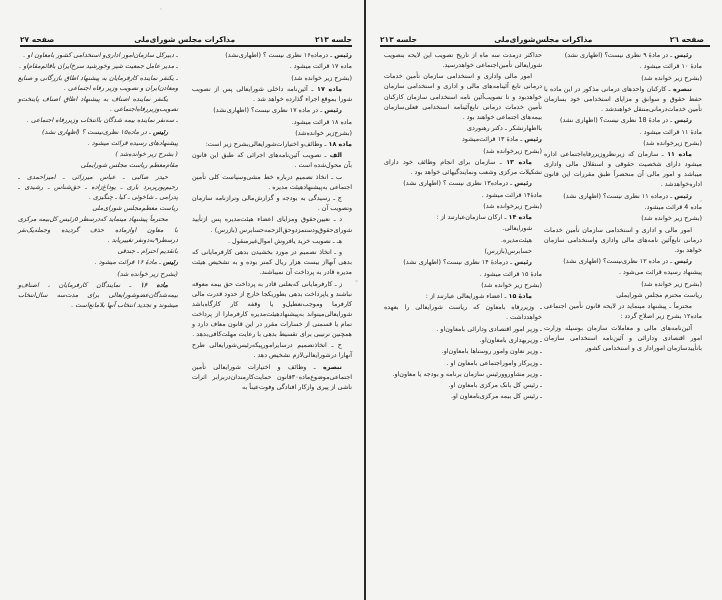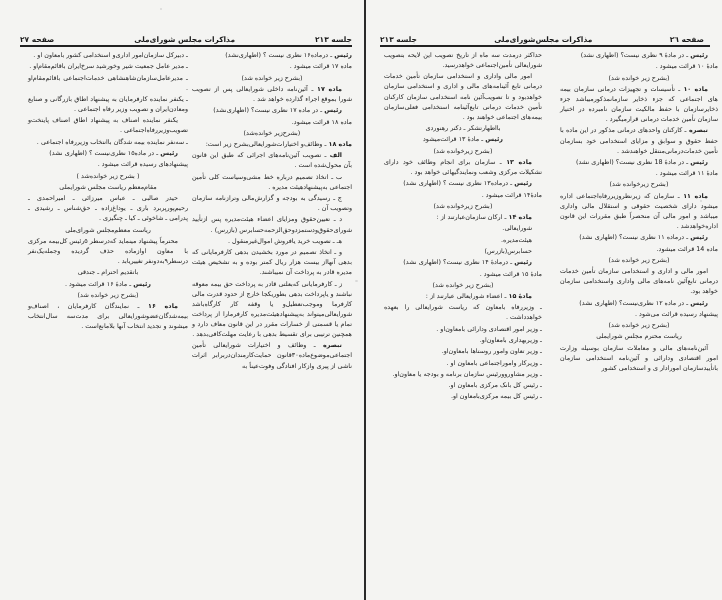--- a/index.html
+++ b/index.html
@@ -33,25 +33,25 @@
     position: absolute; top: 45px; height: 2px; background: #222;
   }
   .page.left .header-rule { left: 20px; right: 12px; }
   .page.right .header-rule { left: 14px; right: 12px; }
   .col {
     position: absolute; top: 50px;
     direction: rtl; text-align: justify;
     font-size: 6.4px; line-height: 10.1px;
   }
   .page.left .col.c1 { right: 12px; width: 160px; }
-  .page.left .col.c2 { right: 176px; width: 160px; }
+  .page.left .col.c2 { right: 186px; width: 160px; font-style: italic; }
   .page.right .col.c1 { right: 180px; width: 158px; }
-  .page.right .col.c2 { right: 4px; width: 158px; }
+  .page.right .col.c2 { right: 20px; width: 158px; }
   .p { margin: 0 0 1.2px 0; }
-  .p.center { text-align: center; }
+  .p.center { }
   .p.indent { text-indent: 10px; }
   .p.gap { }
   .b { font-weight: bold; }
   .speck {
     position: absolute; border-radius: 50%; background: #bdbdbd; opacity: .5;
   }
 </style>
 </head>
 <body>
 
@@ -74,26 +74,26 @@
         <div class="p">ماده ۱۸ قرائت میشود.</div>
         <div class="p center gap">(بشرح‌زیر خوانده‌شد)</div>
         <div class="p gap"><span class="b">ماده ۱۸ </span><span>ـ وظائف‌و اختیارات‌شورایعالی‌بشرح زیر است:</span></div>
         <div class="p indent"><span class="b">الف </span><span>ـ تصویب آئین‌نامه‌های اجرائی که طبق این قانون بآن محول‌شده است .</span></div>
         <div class="p indent">ب ـ اتخاذ تصمیم درباره خط مشی‌وسیاست کلی تأمین اجتماعی به‌پیشنهادهیئت مدیره .</div>
         <div class="p indent">ج ـ رسیدگی به بودجه و گزارش‌مالی وترازنامه سازمان وتصویب آن .</div>
         <div class="p indent">د ـ تعیین‌حقوق ومزایای اعضاء هیئت‌مدیره پس ازتأیید شورای‌حقوق‌ودستمزدوحق‌الزحمه‌حسابرس (بازرس) .</div>
         <div class="p indent">هـ ـ تصویب خرید یافروش اموال‌غیرمنقول .</div>
         <div class="p indent">و ـ اتخاذ تصمیم در مورد بخشیدن بدهی کارفرمایانی که بدهی آنهااز بیست هزار ریال کمتر بوده و به تشخیص هیئت مدیره قادر به پرداخت آن نمیباشند.</div>
         <div class="p indent gap">ز ـ کارفرمایانی که‌بعلتی قادر به پرداخت حق بیمه معوقه نباشند و یاپرداخت بدهی بطوریکجا خارج از حدود قدرت مالی کارفرما وموجب‌تعطیل‌و یا وقفه کار کارگاه‌باشد شورایعالی‌میتواند به‌پیشنهادهیئت‌مدیره کارفرمارا از پرداخت تمام یا قسمتی از خسارات مقرر در این قانون معاف دارد و همچنین ترتیبی برای تقسیط بدهی با رعایت مهلت‌کافی‌بدهد .</div>
+        <div class="p indent">ح ـ اتخاذتصمیم درسایرامورپیکه‌رئیس‌شورایعالی طرح آنهارا درشورایعالی‌لازم تشخیص دهد .</div>
         <div class="p indent"><span class="b">تبصره </span><span>ـ وظائف و اختیارات شورایعالی تأمین اجتماعی‌موضوع‌ماده۳۰قانون حمایت‌کارمندان‌دربرابر اثرات ناشی از پیری وازکار افتادگی وفوت‌عیناً به</span></div>
       </div>
     <div class="col c2">
         <div class="p">ـ دبیرکل سازمان‌امور اداری‌و استخدامی کشور بامعاون او .</div>
         <div class="p">ـ مدیر عامل جمعیت شیر وخورشید سرخ‌ایران باقائم‌مقام‌او .</div>
-        <div class="p">ـ مدیرعامل‌سازمان‌شاهنشاهی خدمات‌اجتماعی باقائم‌مقام‌او .</div>
         <div class="p">ـ یکنفر نماینده کارفرمایان به پیشنهاد اطاق بازرگانی و صنایع ومعادن‌ایران و تصویب وزیر رفاه اجتماعی .</div>
         <div class="p indent gap">یکنفر نماینده اصناف به پیشنهاد اطاق اصناف پایتخت‌و تصویب‌وزیررفاه‌اجتماعی .</div>
         <div class="p">ـ سه‌نفر نماینده بیمه شدگان باانتخاب وزیررفاه اجتماعی .</div>
         <div class="p indent"><span class="b">رئیس </span><span>ـ در ماده۱۵ نظری‌نیست ؟ (اظهاری نشد)</span></div>
         <div class="p">پیشنهادهای رسیده قرائت میشود .</div>
         <div class="p center gap">( بشرح زیر خوانده‌شد )</div>
         <div class="p center gap">مقام‌معظم ریاست مجلس شورایملی</div>
         <div class="p indent">حیدر صالبی ـ عباس میرزائی ـ امیراحمدی ـ رحیم‌پورپربرد باری ـ یوداغ‌زاده ـ حق‌شناس ـ رشیدی ـ پدرامی ـ شاخوئی ـ کیا ـ چنگیزی .</div>
         <div class="p center gap">ریاست معظم‌مجلس شورای‌ملی</div>
         <div class="p indent">محترماً پیشنهاد مینماید که‌درسطر ۵رئیس کل‌بیمه مرکزی با معاون اوازماده حذف گردیده وجمله‌یک‌نفر درسطر۹به‌دونفر تغییریابد .</div>
@@ -111,34 +111,34 @@
       <span>صفحه ۲٦</span>
       <span>مذاکرات مجلس‌شورای‌ملی</span>
       <span>جلسه ۲۱۳</span>
     </div>
     <div class="header-rule"></div>
 
     <div class="col c2">
         <div class="p indent"><span class="b">رئیس </span><span>ـ در مادهٔ ۹ نظری نیست؟ (اظهاری نشد)</span></div>
         <div class="p">مادهٔ ۱۰ قرائت میشود .</div>
         <div class="p center">(بشرح زیر خوانده شد)</div>
-        <div class="p indent"><span class="b">ماده ۱۰ </span><span>ـ تأسیسات و تجهیزات درمانی سازمان بیمه های اجتماعی که جزء ذخایر سازمانمذکورمیباشد جزء ذخایرسازمان با حفظ مالکیت سازمان نامبرده در اختیار سازمان تأمین خدمات درمانی قرارمیگیرد .</span></div>
         <div class="p indent"><span class="b">تبصره </span><span>ـ کارکنان واحدهای درمانی مذکور در این ماده با حفظ حقوق و سوابق و مزایای استخدامی خود بسازمان تأمین خدمات‌درمانی‌منتقل خواهندشد .</span></div>
         <div class="p indent"><span class="b">رئیس </span><span>ـ در مادهٔ 18 نظری نیست؟ (اظهاری نشد)</span></div>
         <div class="p">مادهٔ ۱۱ قرائت میشود .</div>
         <div class="p center">(بشرح زیرخوانده شد)</div>
         <div class="p indent"><span class="b">ماده ۱۱ </span><span>ـ سازمان که زیرنظروزیررفاه‌اجتماعی اداره میشود دارای شخصیت حقوقی و استقلال مالی واداری میباشد و امور مالی آن منحصراً طبق مقررات این قانون اداره‌خواهدشد .</span></div>
         <div class="p indent"><span class="b">رئیس </span><span>ـ درماده ۱۱ نظری نیست؟ (اظهاری نشد)</span></div>
-        <div class="p">ماده 14 قرائت میشود.</div>
+        <div class="p">ماده 4 قرائت میشود.</div>
         <div class="p center">(بشرح زیر خوانده شد)</div>
         <div class="p indent gap">امور مالی و اداری و استخدامی سازمان تأمین خدمات درمانی تابع‌آئین نامه‌های مالی واداری واستخدامی سازمان خواهد بود.</div>
         <div class="p indent"><span class="b">رئیس </span><span>ـ در ماده ۱۲ نظری‌نیست؟ (اظهاری نشد)</span></div>
         <div class="p">پیشنهاد رسیده قرائت می‌شود .</div>
         <div class="p center">(بشرح زیر خوانده شد)</div>
         <div class="p center gap">ریاست محترم مجلس شورایملی</div>
+        <div class="p indent gap">محترماً ـ پیشنهاد مینماید در لایحه قانون تأمین اجتماعی ماده۱۲ بشرح زیر اصلاح گردد :</div>
         <div class="p indent">آئین‌نامه‌های مالی و معاملات سازمان بوسیله وزارت امور اقتصادی ودارائی و آئین‌نامه استخدامی سازمان باتأییدسازمان امورادار ی و استخدامی کشور</div>
       </div>
     <div class="col c1">
         <div class="p">حداکثر درمدت سه ماه از تاریخ تصویب این لایحه بتصویب شورایعالی تأمین‌اجتماعی خواهدرسید.</div>
         <div class="p indent">امور مالی واداری و استخدامی سازمان تأمین خدمات درمانی تابع آئینامه‌های مالی و اداری و استخدامی سازمان خواهدبود و تا تصویب‌آئین نامه استخدامی سازمان کارکنان تأمین خدمات درمانی تابع‌آئینامه استخدامی فعلی‌سازمان بیمه‌های اجتماعی خواهند بود .</div>
         <div class="p center gap">بااظهارتشکر ـ دکتر رهنوردی</div>
         <div class="p center"><span class="b">رئیس </span><span>ـ مادهٔ ۱۳ قرائت‌میشود</span></div>
         <div class="p center gap">(بشرح زیرخوانده شد)</div>
         <div class="p indent gap"><span class="b">ماده ۱۳ </span><span>ـ سازمان برای انجام وظائف خود دارای تشکیلات مرکزی وشعب ونمایندگیهائی خواهد بود .</span></div>
         <div class="p indent"><span class="b">رئیس </span><span>ـ درماده۱۳ نظری نیست ؟ (اظهاری نشد)</span></div>

